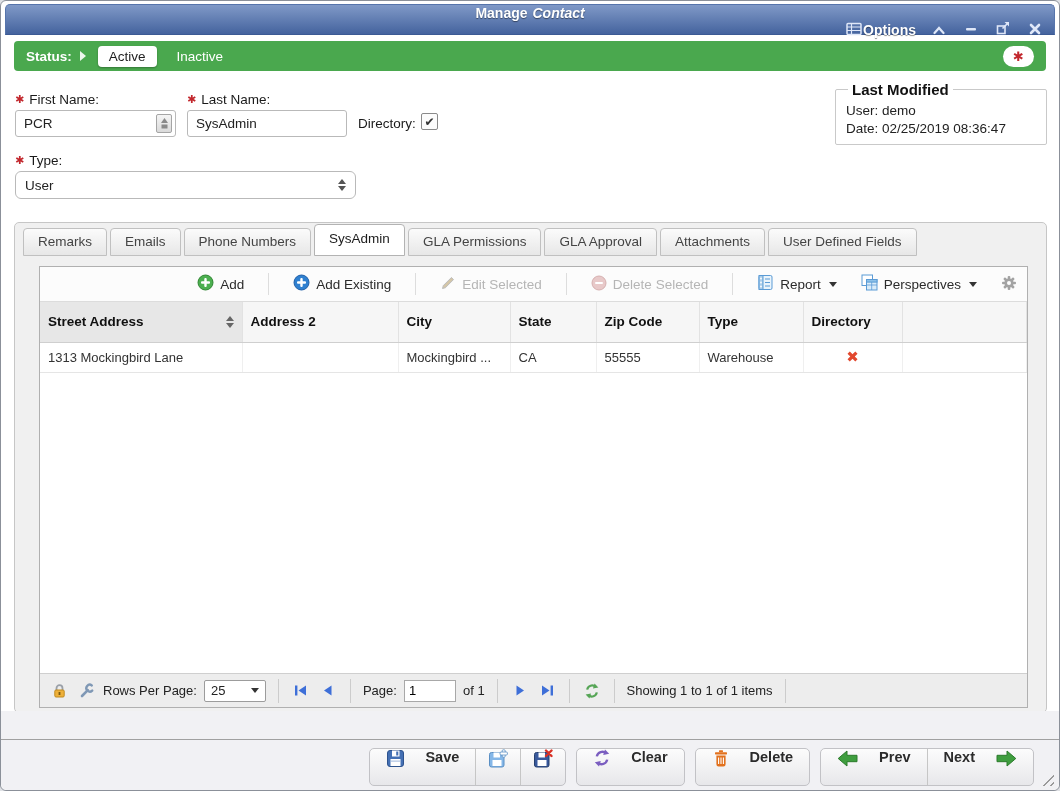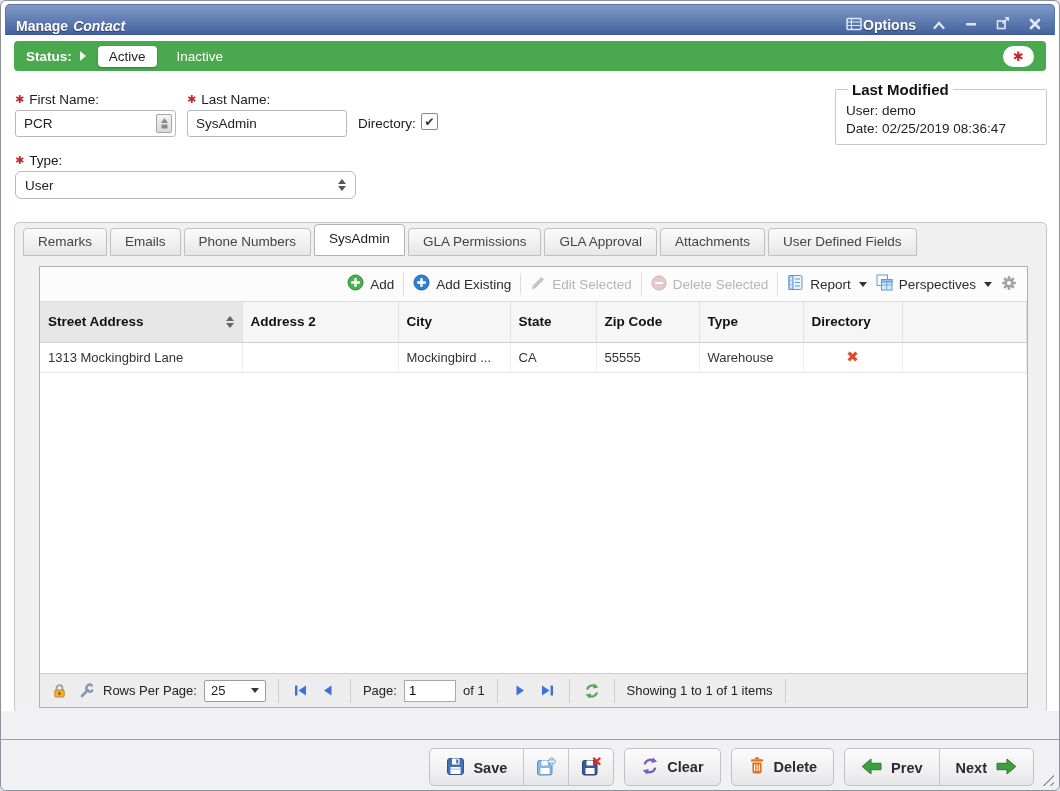--- a/index.html
+++ b/index.html
@@ -7,21 +7,21 @@
   .window {
     position:relative; width:1060px; height:791px; background:#fff;
     border:1px solid #8b9099; border-radius:6px; overflow:hidden;
   }
   
   .titlebar {
     position:absolute; top:3px; left:4px; right:4px; height:31px;
     background:linear-gradient(#8099c7,#44639e);
     border:1px solid #5674ab; border-bottom-color:#3c5a94;
     border-radius:5px 5px 0 0;
-    display:flex; align-items:flex-end; padding:0 10px; color:#fff;
+    display:flex; align-items:center; padding:0 10px; color:#fff;flex-direction:column;
   }
   .titlebar .title { font-size:14px; font-weight:bold; text-shadow:0 1px 1px rgba(0,0,0,.45); }
   .titlebar .title .prefix { margin-right:5px; }
   .titlebar .title em { font-style:italic; }
   .titlebar-right { margin-left:auto; display:flex; align-items:center; gap:14px; }
   .options-btn { display:flex; align-items:center; gap:1px; font-size:14px; font-weight:bold;
     text-shadow:0 1px 1px rgba(0,0,0,.45); cursor:pointer; }
   .win-btn { display:flex; align-items:center; justify-content:center; width:18px; height:18px; cursor:pointer; }
   
   .statusbar {
@@ -60,21 +60,21 @@
   .tab-panel { position:absolute; top:221px; left:13px; width:1033px; height:491px;
     background:#f0f0f0; border:1px solid #c6c6c6; border-radius:5px; }
   .tab-strip { display:flex; align-items:flex-end; gap:3px; padding:6px 0 0 8px; height:33px; }
   .tab { background:linear-gradient(#fbfbfb,#e7e7e7); border:1px solid #c0c0c0;
     border-radius:4px 4px 0 0; padding:5px 14px 6px; font-size:13.5px; color:#444; cursor:pointer; white-space:nowrap; }
   .tab.active { background:#fff; color:#1c1c1c; border-color:#b3b3b3; padding:6px 14px 9px; position:relative; z-index:2; }
   .grid-box { margin:10px 18px 0 24px; width:989px; height:442px; background:#fff;
     border:1px solid #b0b0b0; display:flex; flex-direction:column; }
   
   .grid-toolbar { height:35px; flex:0 0 35px; background:#fcfcfc; border-bottom:1px solid #dcdcdc;
-    display:flex; align-items:center; justify-content:flex-end; gap:9px; padding:0 10px; font-size:13.5px; color:#2b2b2b; }
+    display:flex; align-items:center; justify-content:flex-end; gap:24px; padding:0 10px; font-size:13.5px; color:#2b2b2b; }
   .tool-item { display:flex; align-items:center; gap:6px; cursor:pointer; white-space:nowrap; }
   .tool-item.disabled { color:#b5b5b5; cursor:default; }
   .tool-sep { width:1px; height:22px; background:#ddd; }
   .caret-down { width:0; height:0; border-left:4px solid transparent; border-right:4px solid transparent; border-top:5px solid #333; margin-left:2px; }
   
   .grid-table { width:100%; border-collapse:collapse; table-layout:fixed; }
   .grid-table th { height:40px; background:#f6f6f6; border-right:1px solid #e2e2e2; border-bottom:1px solid #cfcfcf;
     font-size:13.5px; font-weight:bold; color:#111; text-align:left; padding:0 8px; }
   .grid-table th.sorted { background:#e7e7e7; }
   .th-inner { display:flex; align-items:center; }
@@ -93,21 +93,21 @@
   .mini-select { height:22px; width:62px; background:#fff; border:1px solid #9c9c9c; border-radius:2px;
     display:flex; align-items:center; padding:0 6px; font-size:13px; cursor:pointer; }
   .mini-select .caret-down { margin-left:auto; }
   .page-input { width:52px; height:22px; border:1px solid #a8a8a8; font-family:inherit; font-size:13px; padding:0 4px; }
   .nav-btn { display:flex; align-items:center; justify-content:center; width:20px; height:20px; cursor:pointer; }
   
   .footer { position:absolute; left:0; right:0; bottom:0; height:79px; background:#f1f1f4; border-radius:0 0 6px 6px; }
   .footer-rule { position:absolute; top:28px; left:0; right:0; height:1px; background:#a0a0a0; }
   .footer-buttons { position:absolute; top:37px; right:25px; display:flex; gap:10px; }
   .btn, .btn-group { height:38px; }
-  .btn { display:flex; align-items:center; gap:8px; padding:0 16px;
+  .btn { display:flex; align-items:flex-start; gap:20px; padding:0 16px;
     background:linear-gradient(#fcfcfc,#e7e7ea); border:1px solid #c2c2c6; border-radius:5px;
     font-size:14.5px; font-weight:bold; color:#2b2b2b; cursor:pointer; }
   .btn-group { display:flex; border:1px solid #c2c2c6; border-radius:5px; overflow:hidden;
     background:linear-gradient(#fcfcfc,#e7e7ea); }
   .btn-group .btn { border:none; border-right:1px solid #c6c6c6; border-radius:0; background:transparent; }
   .btn-group .btn:last-child { border-right:none; }
   .btn.icon-only { padding:0 12px; }
   .resize-handle { position:absolute; right:5px; bottom:4px; width:13px; height:13px;
     background:repeating-linear-gradient(135deg,#9a9a9a 0 1.5px,transparent 1.5px 5px);
     clip-path:polygon(100% 0,100% 100%,0 100%); cursor:nwse-resize; }

